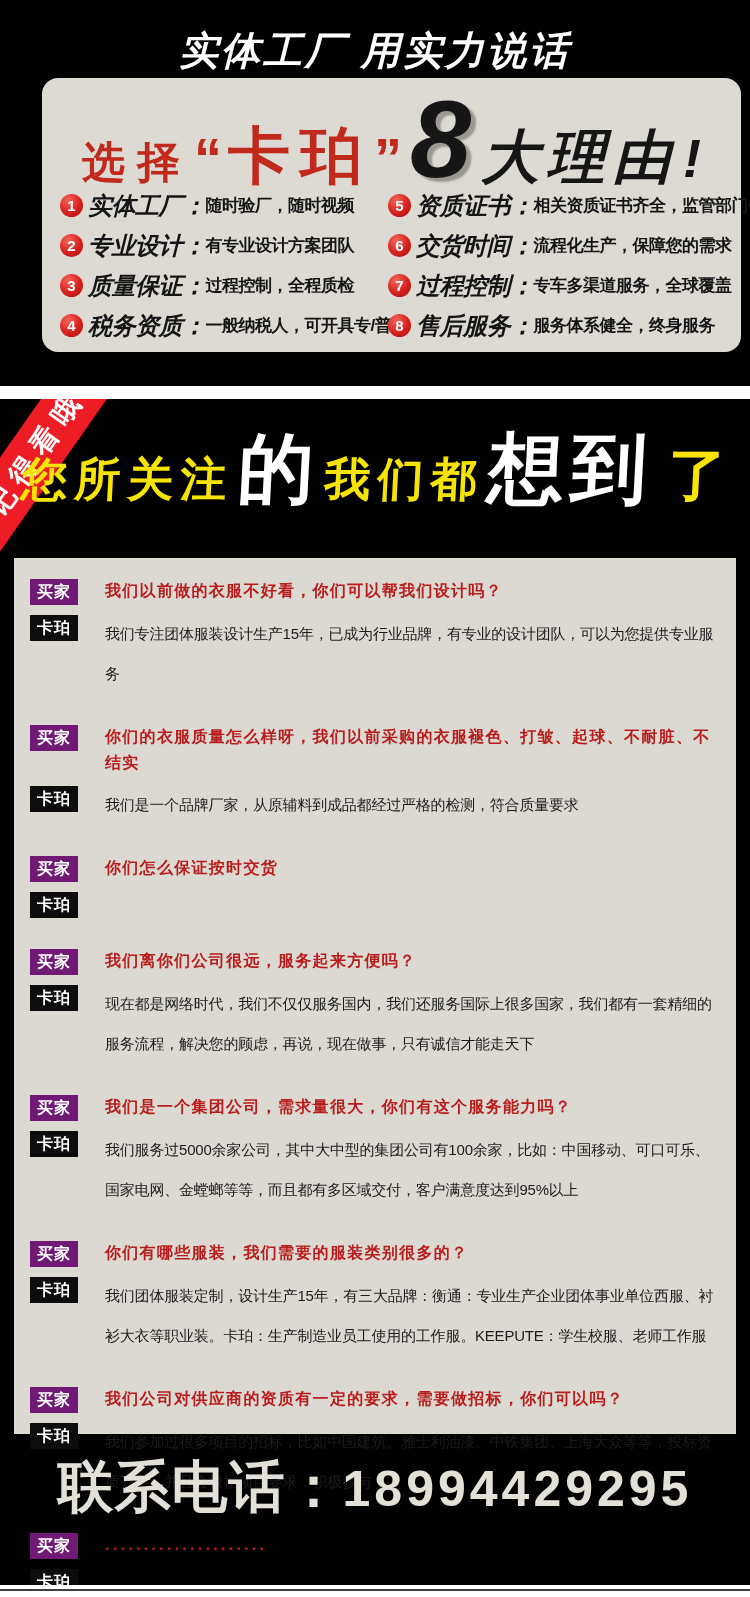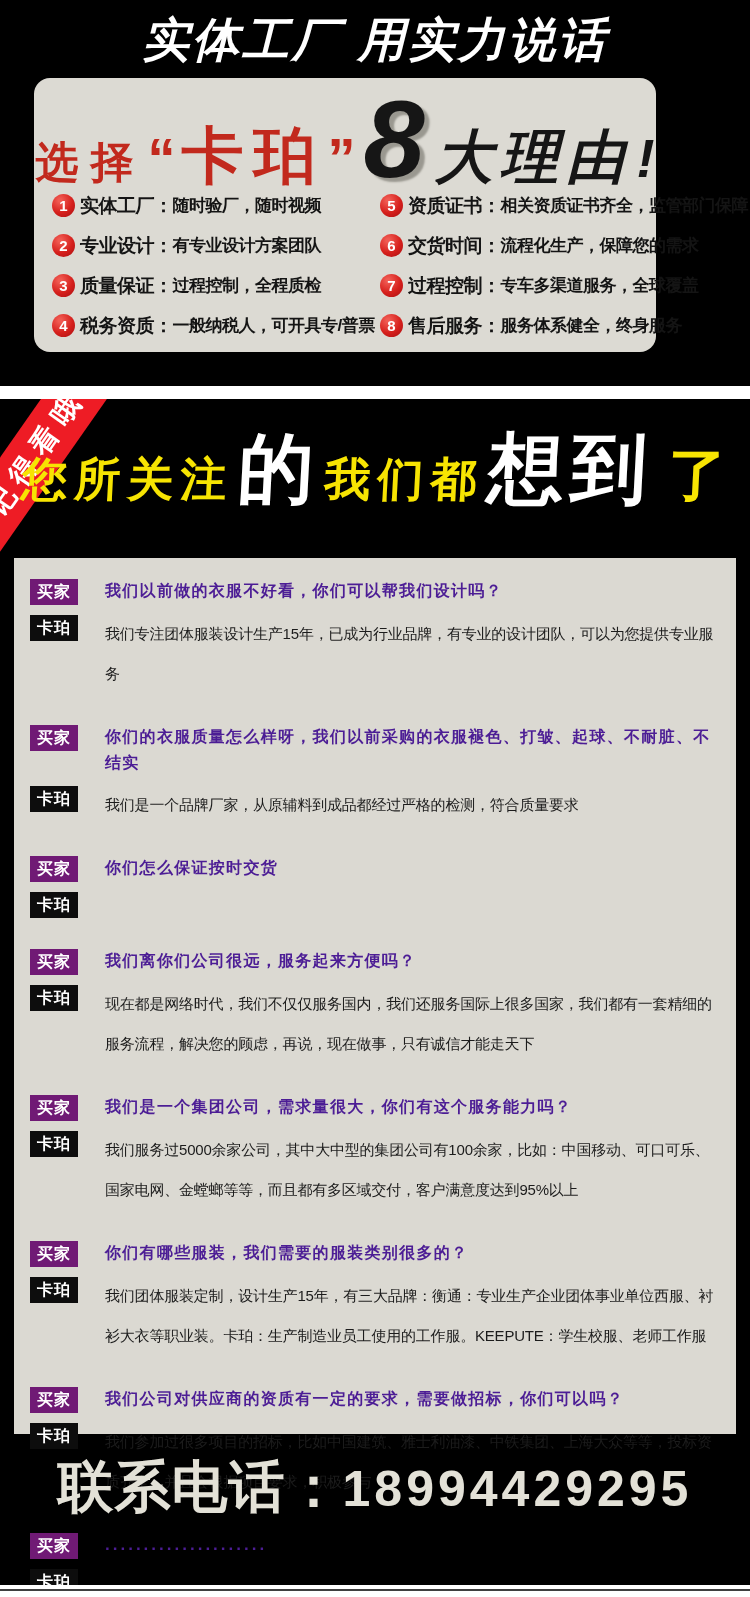--- a/index.html
+++ b/index.html
@@ -4,26 +4,26 @@
 <style>
   html,body{margin:0;padding:0;background:#ffffff;}
   .page{
     position:relative;width:750px;height:1597px;margin:0 auto;
     background:#000;overflow:hidden;
     font-family:"Liberation Sans","DejaVu Sans",sans-serif;
   }
   
   .s1{position:relative;width:750px;height:386px;background:#000;}
   .s1-title{
-    position:absolute;top:14px;left:0;width:100%;text-align:center;
-    color:#fff;font-size:47px;font-weight:900;font-style:italic;
+    position:absolute;top:30px;left:0;width:100%;text-align:center;
+    color:#fff;font-size:39px;font-weight:900;font-style:italic;
     letter-spacing:3px;line-height:1.1;white-space:nowrap;
   }
   .card{
-    position:absolute;left:34px;top:78px;width:622px;height:274px;
+    position:absolute;left:42px;top:78px;width:699px;height:274px;
     background:#dcdad3;border-radius:16px;
   }
   .card-head{
     position:absolute;top:6px;left:0;width:100%;
     display:flex;align-items:baseline;justify-content:center;
     line-height:1;white-space:nowrap;
   }
   .t-xz{color:#c2291d;font-size:43px;font-weight:900;letter-spacing:12px;}
   .quote{color:#c2291d;font-size:56px;font-weight:900;margin:0 2px;}
   .t-kp{color:#c2291d;font-size:62px;font-weight:900;letter-spacing:10px;margin-left:4px;}
@@ -40,21 +40,21 @@
   .r-col{display:flex;flex-direction:column;}
   .r-col.left{width:322px;}
   .r-col.right{width:344px;}
   .reason-row{display:flex;align-items:center;height:23px;margin-bottom:17px;white-space:nowrap;}
   .badge{
     width:23px;height:23px;border-radius:50%;flex:none;margin-right:5px;
     background:radial-gradient(circle at 35% 28%,#f05a52 8%,#d6201c 55%,#a90f12 100%);
     color:#fff;font-size:15px;font-weight:700;
     display:flex;align-items:center;justify-content:center;
   }
-  .r-label{color:#141414;font-size:19px;font-weight:900;letter-spacing:-0.5px;}
+  .r-label{color:#141414;font-size:24px;font-weight:900;letter-spacing:-0.5px;font-style:italic;}
   .r-text{color:#141414;font-size:17px;font-weight:700;letter-spacing:-0.5px;}
   
   .gap-white{width:750px;height:13px;background:#ffffff;}
   
   .s2{position:relative;width:750px;height:1186px;background:#000;overflow:hidden;}
   .ribbon{
     position:absolute;left:-96px;top:30px;width:260px;height:54px;
     background:#ee1c25;transform:rotate(-55deg);
     display:flex;align-items:center;justify-content:center;
     color:#fff;font-size:28px;font-weight:900;letter-spacing:9px;
@@ -76,21 +76,21 @@
   .q-row,.a-row{display:flex;align-items:flex-start;padding:0 14px 0 16px;}
   .q-row{margin-bottom:9px;}
   .tag{
     width:48px;height:26px;flex:none;margin-right:27px;margin-top:1px;
     color:#fff;font-size:16px;font-weight:700;letter-spacing:1px;
     display:flex;align-items:center;justify-content:center;
   }
   .tag.buyer{background:#701a75;}
   .tag.kapo{background:#0d0d0d;}
   .q-text{
-    color:#4c1d95;font-size:16px;font-weight:700;letter-spacing:1.3px;
+    color:#b91c1c;font-size:16px;font-weight:700;letter-spacing:1.3px;
     line-height:26px;max-width:620px;
   }
   .a-text{
     color:#1c1c1c;font-size:15px;font-weight:500;letter-spacing:-0.2px;
     line-height:40px;max-width:628px;
   }
   .q-text.dots{letter-spacing:3px;font-size:17px;}
   .a-text.dots{letter-spacing:1.5px;font-size:17px;}
   .phone-row{
     position:absolute;left:0;top:1060px;width:100%;

